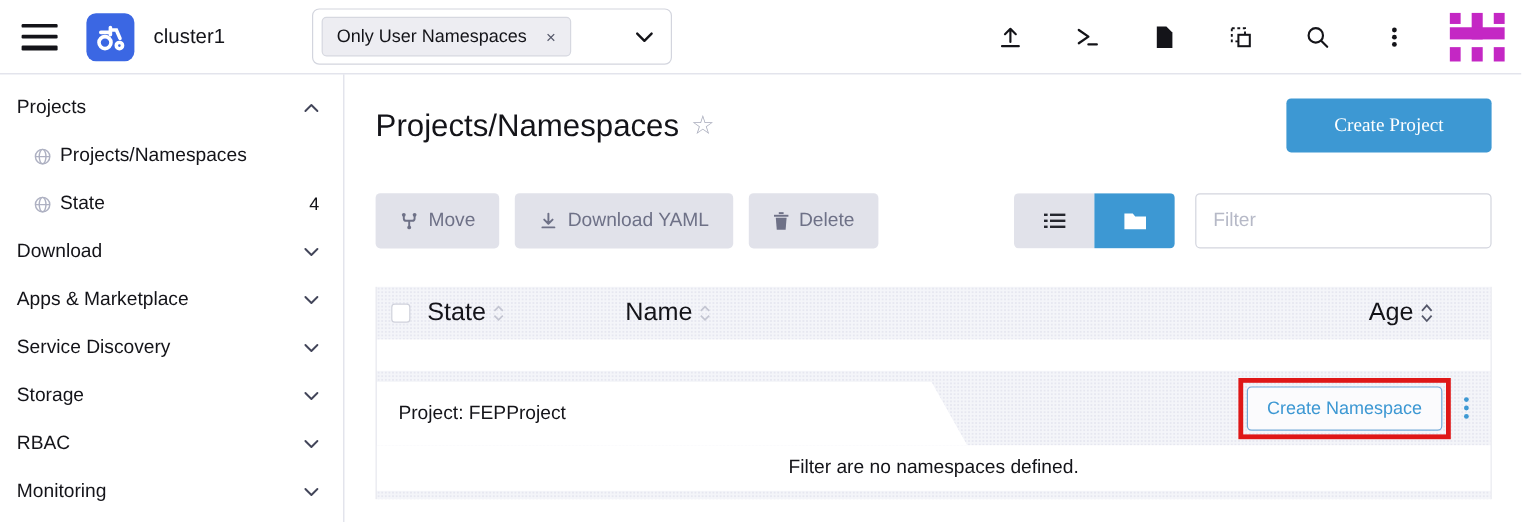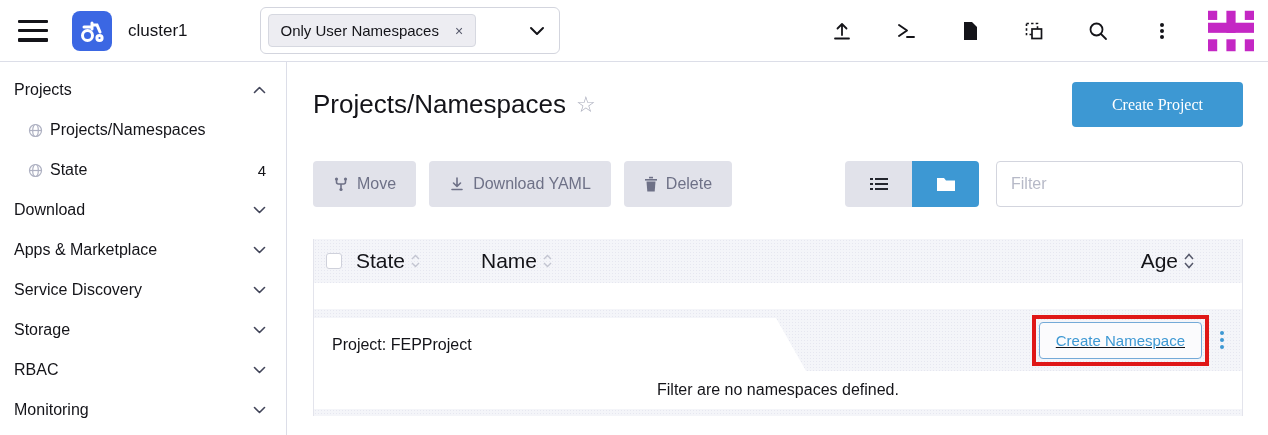--- a/index.html
+++ b/index.html
@@ -56,30 +56,30 @@
     font-size:16px;padding:0 14px;font-family:inherit;color:#141419;outline:none;}
   .filter-input::placeholder{color:#b6b9c7;}
   
   .table{margin-top:32px;border-left:1px solid #e3e4ec;border-right:1px solid #e3e4ec;}
   .speck{background-color:#f4f5f9;background-image:radial-gradient(#e6e7f0 1px,transparent 1px);background-size:3px 3px;}
   .thead{height:44px;display:flex;align-items:center;font-size:21px;color:#141419;}
   .th{display:flex;align-items:center;gap:6px;}
   .th-check{width:42px;padding-left:12px;}
   .checkbox{width:16px;height:16px;background:#fff;border:1px solid #cfd1db;border-radius:3px;display:inline-block;cursor:pointer;}
   .th-state{width:125px;}
-  .th-name{flex:1;}
+  .th-name{flex:1;margin-left:40px;}
   .th-age{width:150px;justify-content:flex-end;padding-right:48px;}
   .sorter{display:flex;flex-direction:column;gap:2px;}
   .gap-row{height:26px;background:#fff;}
   .group-row{height:62px;position:relative;display:flex;align-items:center;justify-content:flex-end;
     padding-right:16px;}
   .group-tab{position:absolute;left:0;top:9px;bottom:0;width:492px;background:#fff;
     clip-path:polygon(0 0,calc(100% - 30px) 0,100% 100%,0 100%);
     display:flex;align-items:center;padding-left:18px;font-size:16px;}
-  .red-box{border:4px solid #df1717;padding:3px;display:flex;text-decoration:underline;}
+  .red-box{border:4px solid #df1717;padding:3px;display:flex;}
   .btn-outline{background:#fbfbfd;border:1px solid #74aad8;border-radius:4px;color:#3d98d3;
     height:37px;padding:0 16px;font-size:15px;cursor:pointer;font-family:inherit;}
   .row-kebab{background:none;border:none;cursor:pointer;margin-left:9px;display:flex;
     flex-direction:column;gap:3px;padding:2px;}
   .row-kebab i{width:4px;height:4px;border-radius:50%;background:#3d98d3;}
   .empty-row{height:38px;background:#fff;display:flex;align-items:center;justify-content:center;font-size:16px;}
   .bottom-strip{height:7px;}
   svg{display:block;}
 </style>
 </head>

